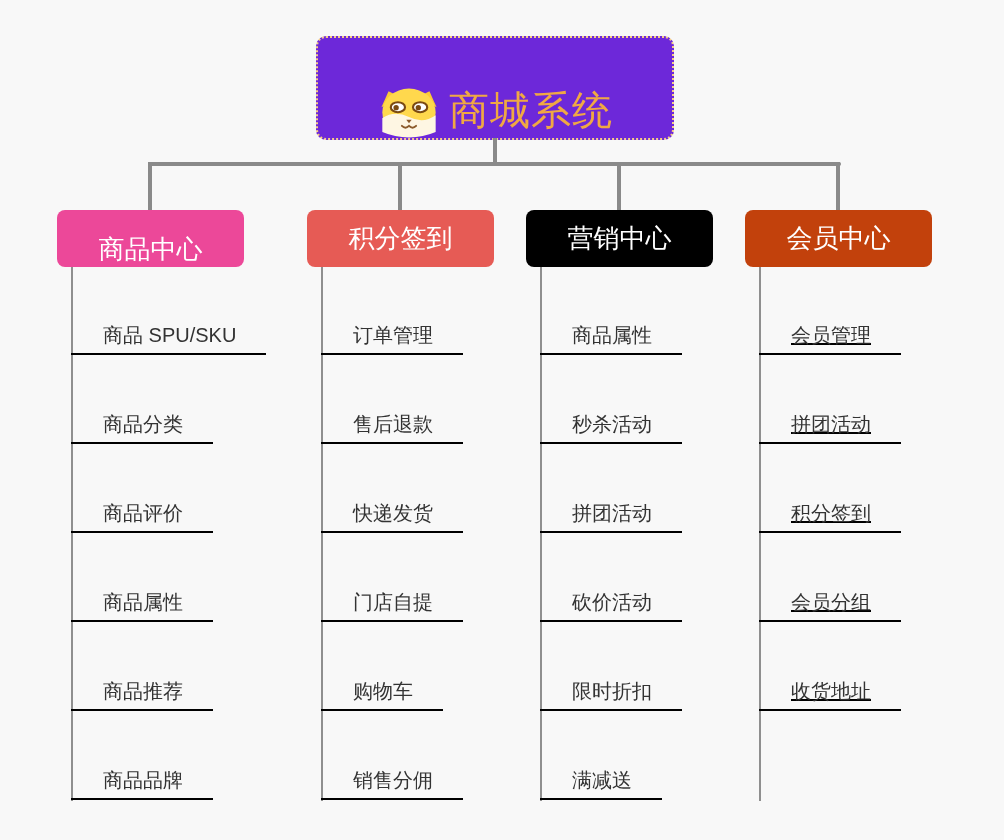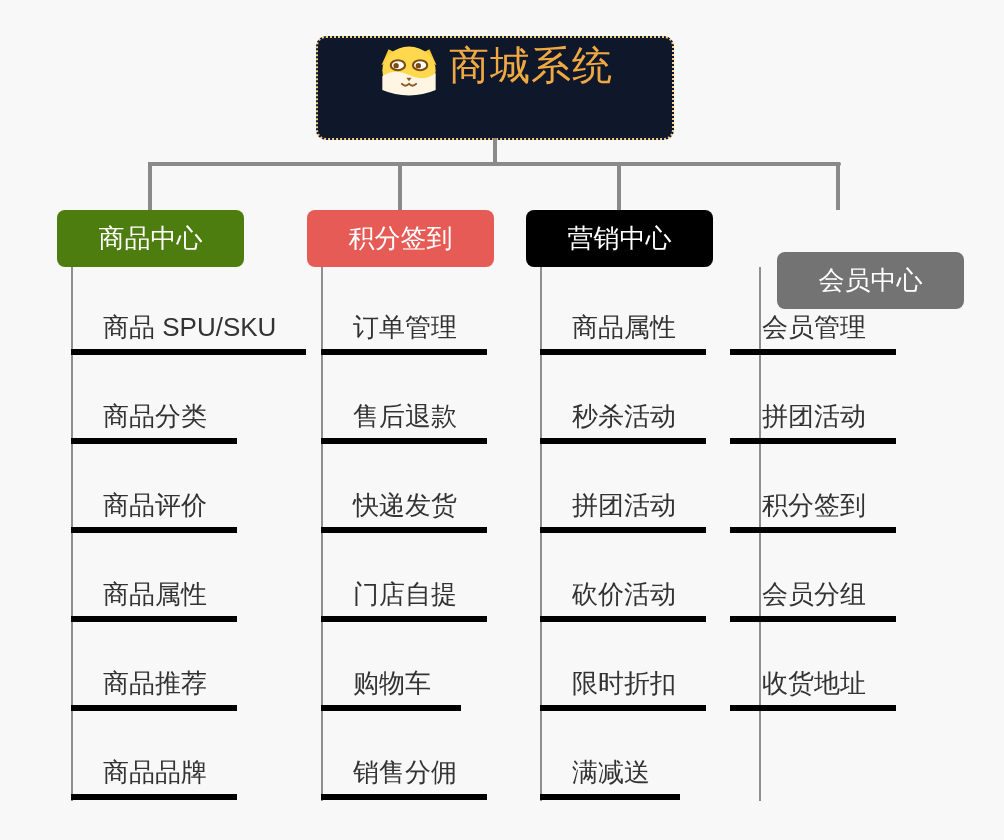--- a/index.html
+++ b/index.html
@@ -12,25 +12,25 @@
     height: 840px;
     background: #f8f8f8;
     overflow: hidden;
   }
 
   
   .root-node {
     position: absolute;
     left: 316px; top: 36px;
     width: 358px; height: 104px;
-    background: #0f172a;
+    background: #6d28d9;
     border: 2px dotted #f6cd86;
     border-radius: 10px;
     display: flex;
-    align-items: flex-start;
+    align-items: flex-end;
     justify-content: center;
     gap: 8px;
   }
   .root-title {
     color: #f0a843;
     font-size: 40px;
     letter-spacing: 1px;
     white-space: nowrap;
   }
   .dog-icon { width: 64px; height: 58px; flex: 0 0 auto; }
@@ -51,54 +51,54 @@
     top: 210px;
     width: 187px; height: 57px;
     border-radius: 8px;
     display: flex;
     align-items: center;
     justify-content: center;
     color: #ffffff;
     font-size: 26px;
     cursor: default;
   }
-  .branch-0 { left: 57px;  background: #4d7c0f; }
+  .branch-0 { left: 57px;  background: #ec4899; align-items: flex-end; }
   .branch-1 { left: 307px; background: #e65b55; }
   .branch-2 { left: 526px; background: #000000; }
-  .branch-3 { left: 777px; background: #737373; margin-top: 42px; }
+  .branch-3 { left: 745px; background: #c2410c; }
 
   
   .col-line {
     position: absolute;
     top: 267px;
     width: 2px; height: 534px;
     background: #8f8f8f;
   }
   .col-line-0 { left: 71px; }
   .col-line-1 { left: 321px; }
   .col-line-2 { left: 540px; }
   .col-line-3 { left: 759px; }
 
   .leaf-col { position: absolute; top: 266px; }
   .leaf-col-0 { left: 71px; }
   .leaf-col-1 { left: 321px; }
   .leaf-col-2 { left: 540px; }
-  .leaf-col-3 { left: 730px; }
+  .leaf-col-3 { left: 759px; text-decoration: underline; }
 
   .leaf {
     height: 89px;
     display: flex;
     align-items: flex-end;
   }
   .leaf-label {
     display: inline-block;
     white-space: nowrap;
     padding: 0 30px 4px 32px;
-    border-bottom: 6px solid #000000;
-    font-size: 26px;
+    border-bottom: 2px solid #000000;
+    font-size: 20px;
     color: #333333;
   }
 </style>
 </head>
 <body>
 
 <div class="canvas">
 
   <div class="root-node">
     <svg class="dog-icon" viewBox="0 0 72 64" aria-hidden="true">

